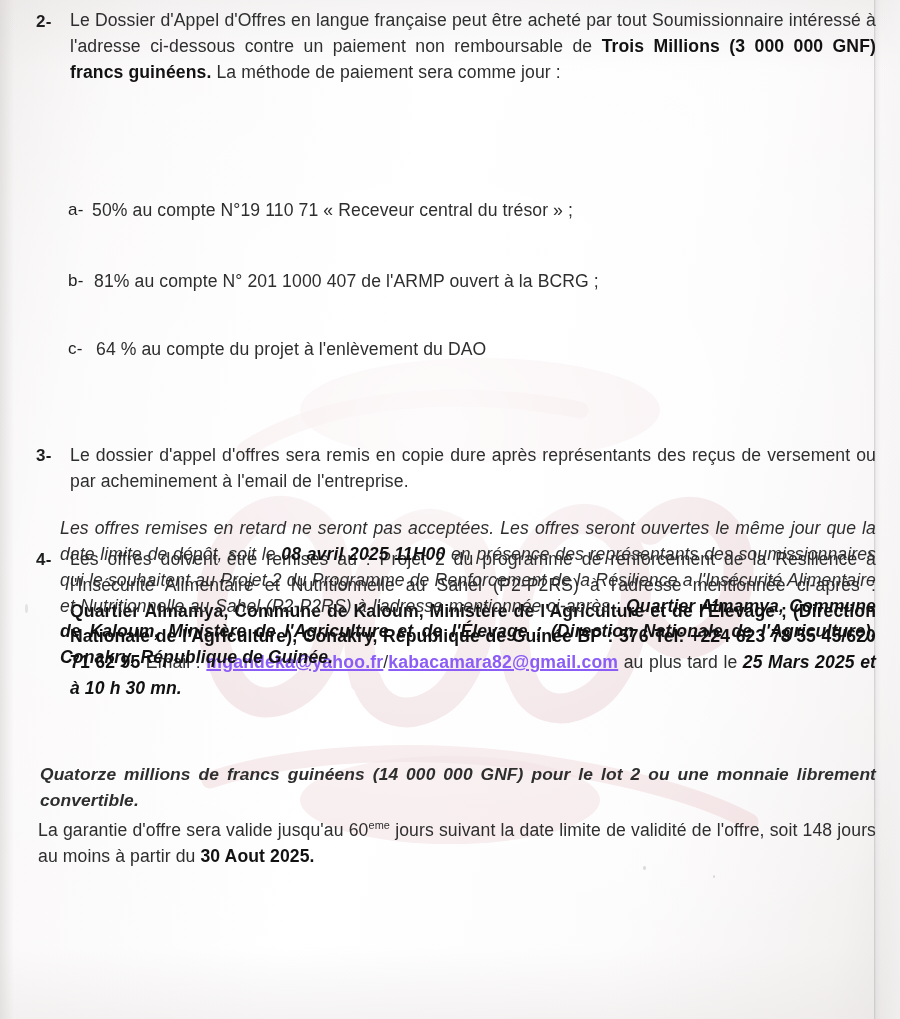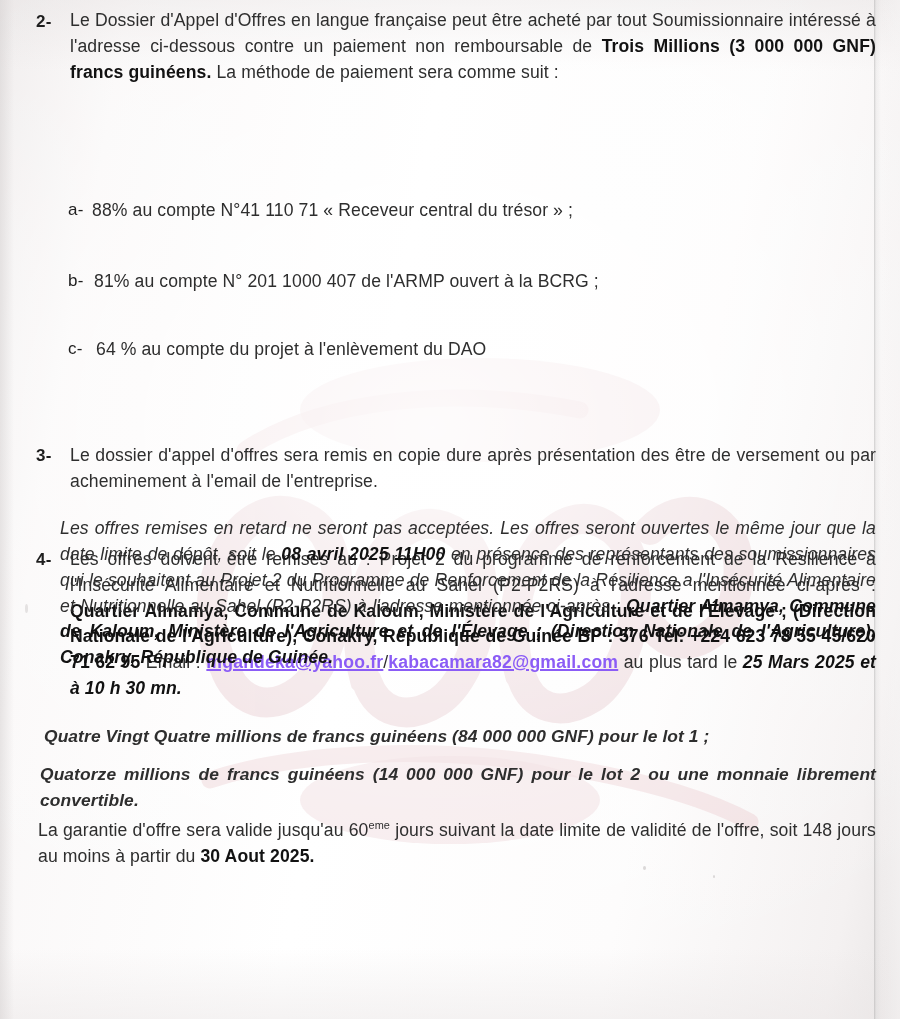--- a/index.html
+++ b/index.html
@@ -166,56 +166,53 @@
   <div class="scan-edge-left"></div>
 
   <span class="speck" style="left:643px;top:866px;width:3px;height:4px;"></span>
   <span class="speck" style="left:713px;top:875px;width:2px;height:3px;"></span>
   <span class="speck" style="left:25px;top:604px;width:3px;height:9px;opacity:.35;"></span>
 
   <div class="body">
 
     <div class="block item" style="left:36px; top:8px; width:840px;">
       <span class="marker" style="left:0px; top:4px;">2-</span>
-      <p class="para" style="margin-left:34px;"><span>Le Dossier d'Appel d'Offres en langue française peut être acheté par tout Soumissionnaire intéressé à l'adresse ci-dessous contre un paiement non remboursable de </span><b>Trois Millions (3 000 000 GNF) francs guinéens.</b><span> La méthode de paiement sera comme suit :</span></p>
+      <p class="para" style="margin-left:34px;"><span>Le Dossier d'Appel d'Offres en langue française peut être acheté par tout Soumissionnaire intéressé à l'adresse ci-dessous contre un paiement non remboursable de </span><b>Trois Millions (3 000 000 GNF) francs guinéens.</b><span> La méthode de paiement sera comme jour :</span></p>
     </div>
 
     <div class="block item" style="left:68px; top:120px; width:800px;">
       <span class="marker" style="left:0px; top:2px; font-weight:normal;">a-</span>
-      <p class="para nojust" style="margin-left:24px;">88% au compte N°41 110 71 « Receveur central du trésor » ;</p>
+      <p class="para nojust" style="margin-left:24px;">50% au compte N°19 110 71 « Receveur central du trésor » ;</p>
     </div>
 
     <div class="block item" style="left:68px; top:166px; width:800px;">
       <span class="marker" style="left:0px; top:2px; font-weight:normal;">b-</span>
       <p class="para nojust" style="margin-left:26px;">81% au compte N° 201 1000 407 de l'ARMP ouvert à la BCRG ;</p>
     </div>
 
     <div class="block item" style="left:68px; top:208px; width:800px;">
       <span class="marker" style="left:0px; top:2px; font-weight:normal;">c-</span>
       <p class="para nojust" style="margin-left:28px;">64 % au compte du projet à l'enlèvement du DAO</p>
     </div>
 
 
     <div class="block item" style="left:36px; top:288px; width:840px;">
       <span class="marker" style="left:0px; top:3px;">3-</span>
-      <p class="para" style="margin-left:34px;">Le dossier d'appel d'offres sera remis en copie dure après présentation des être de versement ou par acheminement à l'email de l'entreprise.</p>
+      <p class="para" style="margin-left:34px;">Le dossier d'appel d'offres sera remis en copie dure après représentants des reçus de versement ou par acheminement à l'email de l'entreprise.</p>
     </div>
 
     <div class="block item" style="left:36px; top:340px; width:840px;">
       <span class="marker" style="left:0px; top:3px;">4-</span>
       <p class="para" style="margin-left:34px;"><span>Les offres doivent être remises au : Projet 2 du programme de renforcement de la Résilience à l'Insécurité Alimentaire et Nutritionnelle au Sahel (P2-P2RS) à l'adresse mentionnée ci-après : </span><b>Quartier Almamya, Commune de Kaloum, Ministère de l'Agriculture et de l'Élevage ; (Direction Nationale de l'Agriculture), Conakry, République de Guinée BP : 576 Tel: +224 623 78 55 45/620 71 62 95</b><span> Email : </span><a class="maillink" href="#">mgandeka@yahoo.fr</a><span class="slash">/</span><a class="maillink" href="#">kabacamara82@gmail.com</a><span> au plus tard le </span><span class="bi">25 Mars  2025 et à 10 h 30 mn.</span></p>
     </div>
 
     <div class="block" style="left:60px; top:516px; width:816px;font-style:italic;">
       <p class="para"><span>Les offres remises en retard ne seront pas acceptées. Les offres seront ouvertes le même jour que la date limite de dépôt, soit le </span><b>08 avril 2025 11H00</b><span> en présence des représentants des soumissionnaires qui le souhaitent au Projet 2 du Programme de Renforcement de la Résilience a l'Insécurité Alimentaire et Nutritionnelle au Sahel (P2-P2RS) à l'adresse mentionnée ci-après : </span><b>Quartier Almamya, Commune de Kaloum, Ministère de l'Agriculture et de l'Élevage ; (Direction Nationale de l'Agriculture), Conakry, République de Guinée.</b></p>
     </div>
 
-    <div class="block" style="left:44px; top:724px; width:832px;">
-      <p class="para nojust bi" style="font-size:17.4px;">Quatre Vingt Quatre millions de francs guinéens (84 000 000 GNF) pour le lot 1 ;</p>
-    </div>
 
     <div class="block" style="left:40px; top:762px; width:836px;">
       <p class="para bi" style="font-size:17.4px;">Quatorze millions de francs guinéens (14 000 000 GNF) pour le lot 2 ou une monnaie librement convertible.</p>
     </div>
 
     <div class="block" style="left:38px; top:818px; width:838px;">
       <p class="para"><span>La garantie d'offre sera valide jusqu'au 60</span><sup class="ord">eme</sup><span> jours suivant la date limite de validité de l'offre, soit 148 jours au moins à partir du </span><b>30 Aout 2025.</b></p>
     </div>
 
   </div>

